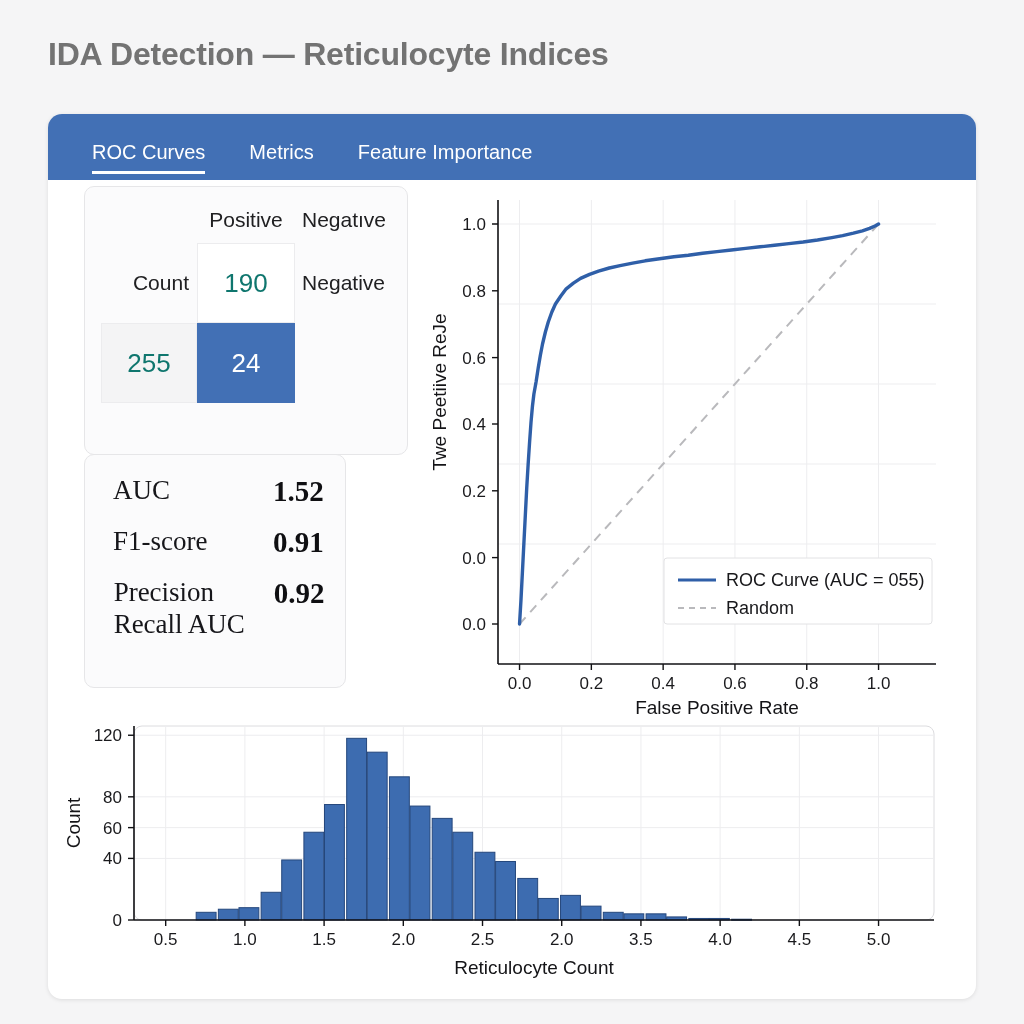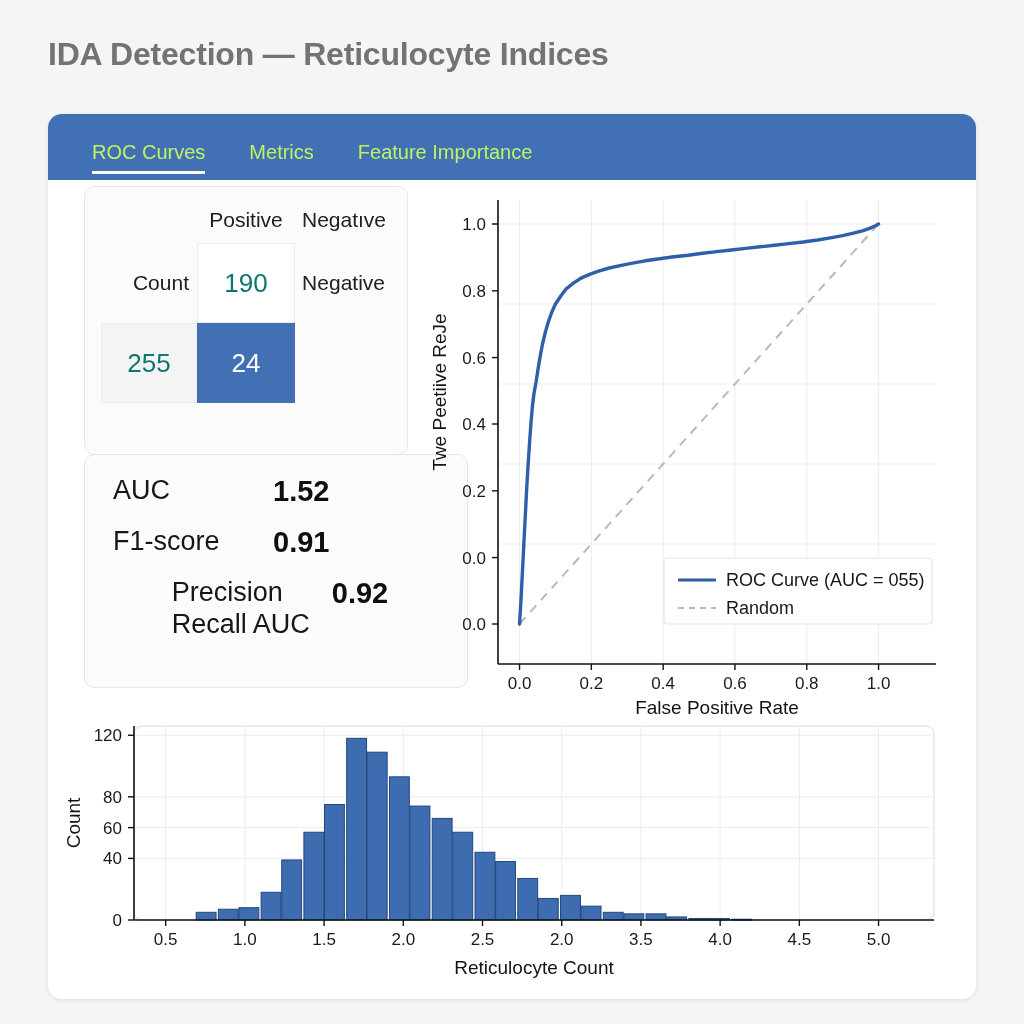--- a/index.html
+++ b/index.html
@@ -48,21 +48,21 @@
     left: 0;
     top: 0;
     width: 928px;
     height: 66px;
     background: #4270b5;
     display: flex;
     align-items: flex-end;
   }
   .tab {
     position: relative;
-    color: #bef264;
+    color: #ffffff;
     font-size: 20px;
     padding: 0 0 16px 0;
     margin-left: 44px;
     white-space: nowrap;
     cursor: pointer;
   }
   .tab:first-child { margin-left: 44px; }
   .tab.active::after {
     content: "";
     position: absolute;
@@ -82,22 +82,23 @@
   }
   #confusion-panel {
     left: 36px;
     top: 72px;
     width: 324px;
     height: 269px;
   }
   #metrics-panel {
     left: 36px;
     top: 340px;
-    width: 384px;
+    width: 262px;
     height: 234px;
+    font-family: Liberation Serif, serif;
   }
   
   .cm-grid {
     position: absolute;
     left: 16px;
     top: 10px;
     width: 292px;
     height: 206px;
     display: grid;
     grid-template-columns: 96px 98px 98px;

